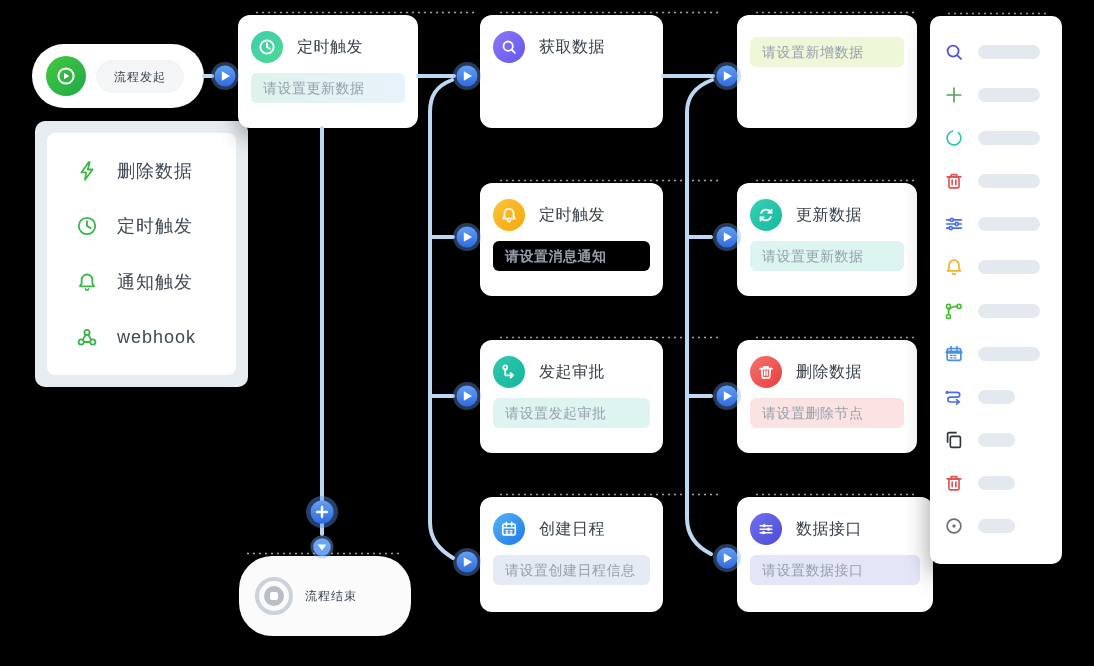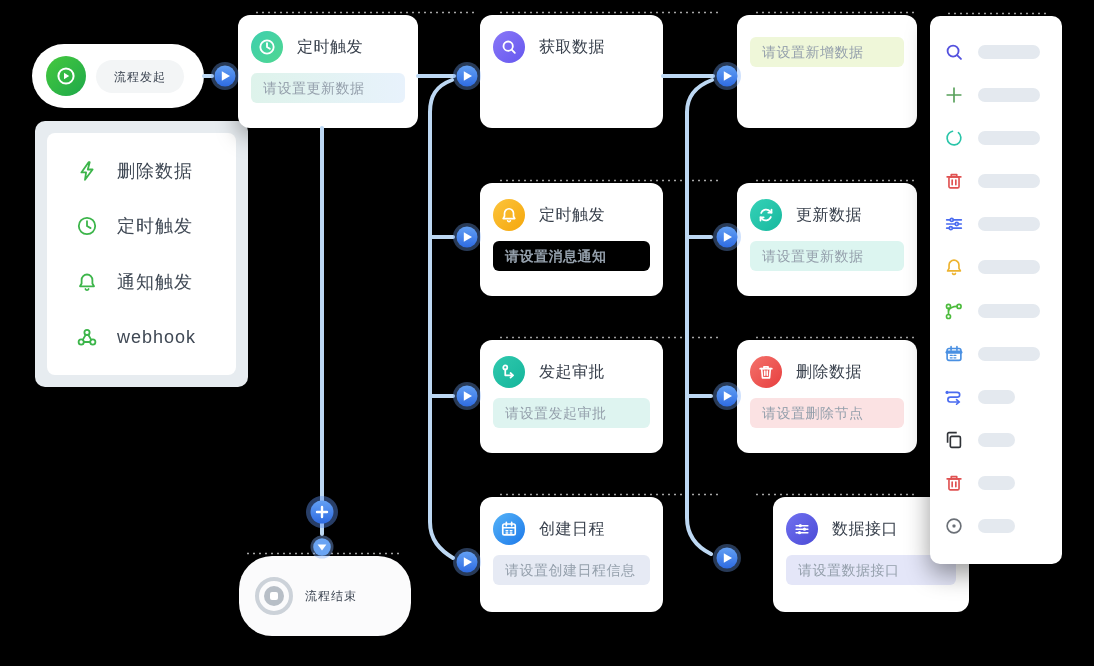--- a/index.html
+++ b/index.html
@@ -214,21 +214,21 @@
           <rect x="4.5" y="6" width="15" height="13" rx="2"></rect>
             <path d="M8.8 4v4M15.2 4v4M4.5 10.5h15"></path>
           <path d="M8.5 14h2M13.5 14h2M8.5 16.8h2M13.5 16.8h2" stroke-width="1.8"></path>
         </svg>
       </span>
       <span class="ntitle">创建日程</span>
     </div>
     <div class="nsub" style="background: rgb(230, 234, 244);">请设置创建日程信息</div>
   </div>
 
-  <div class="card layer2" style="left:737px;top:497px;width:196px;height:115px;margin-left:36px;">
+  <div class="card layer2" style="left:737px;top:497px;width:196px;height:115px;">
     <div class="card-head">
       <span class="nicon" style="background: linear-gradient(135deg, rgb(112, 112, 240), rgb(75, 75, 214));">
         <svg width="20" height="20" viewBox="0 0 24 24" fill="none" stroke="#fff" stroke-width="1.9" stroke-linecap="round">
           <path d="M5 8h14M5 12.2h14M5 16.4h14"></path>
           <circle cx="10" cy="8" r="1.9" fill="#fff" stroke="none"></circle>
           <circle cx="15" cy="12.2" r="1.9" fill="#fff" stroke="none"></circle>
           <circle cx="9" cy="16.4" r="1.9" fill="#fff" stroke="none"></circle>
         </svg>
       </span>
       <span class="ntitle">数据接口</span>

